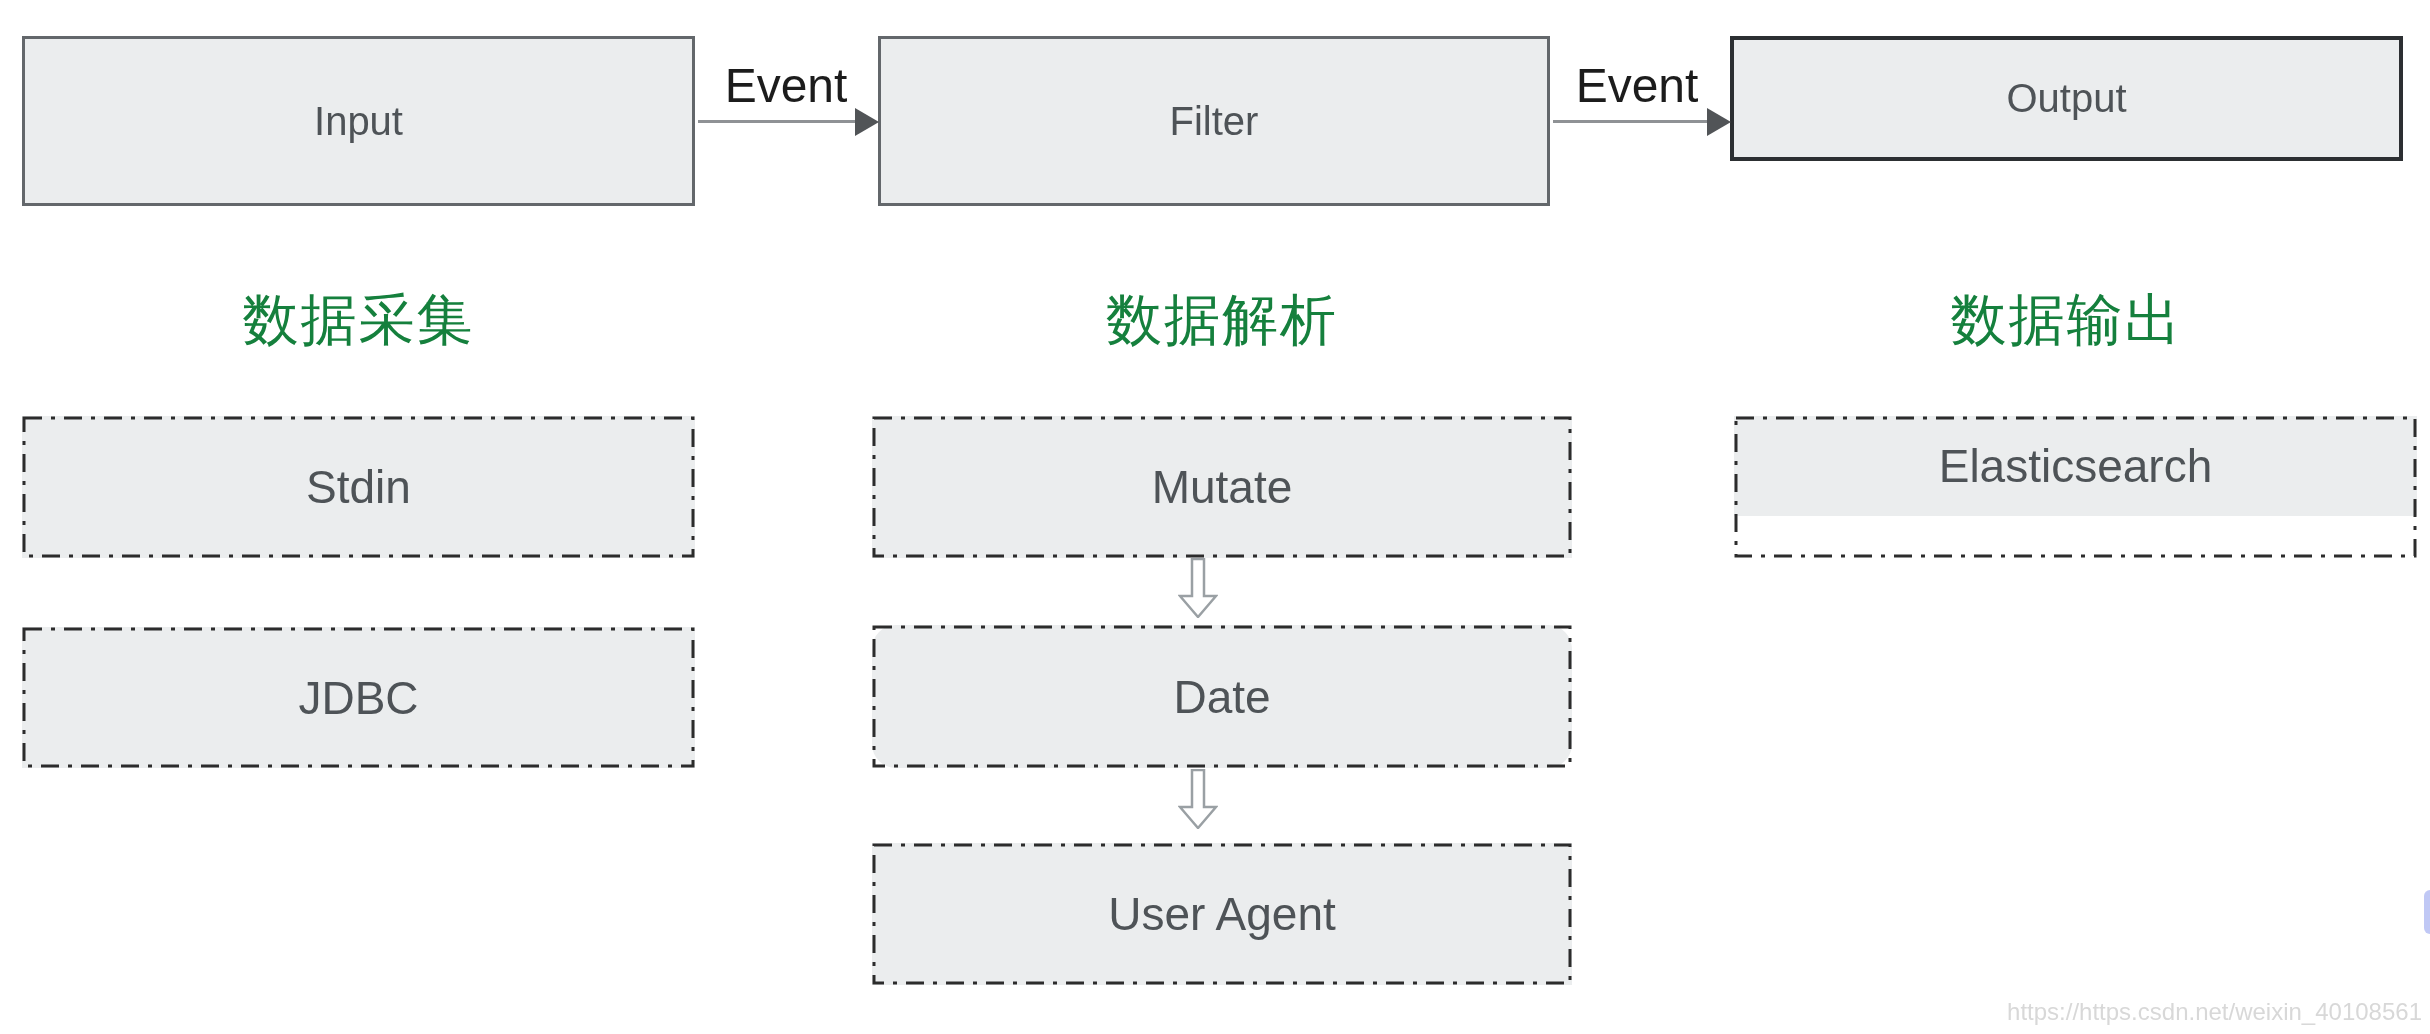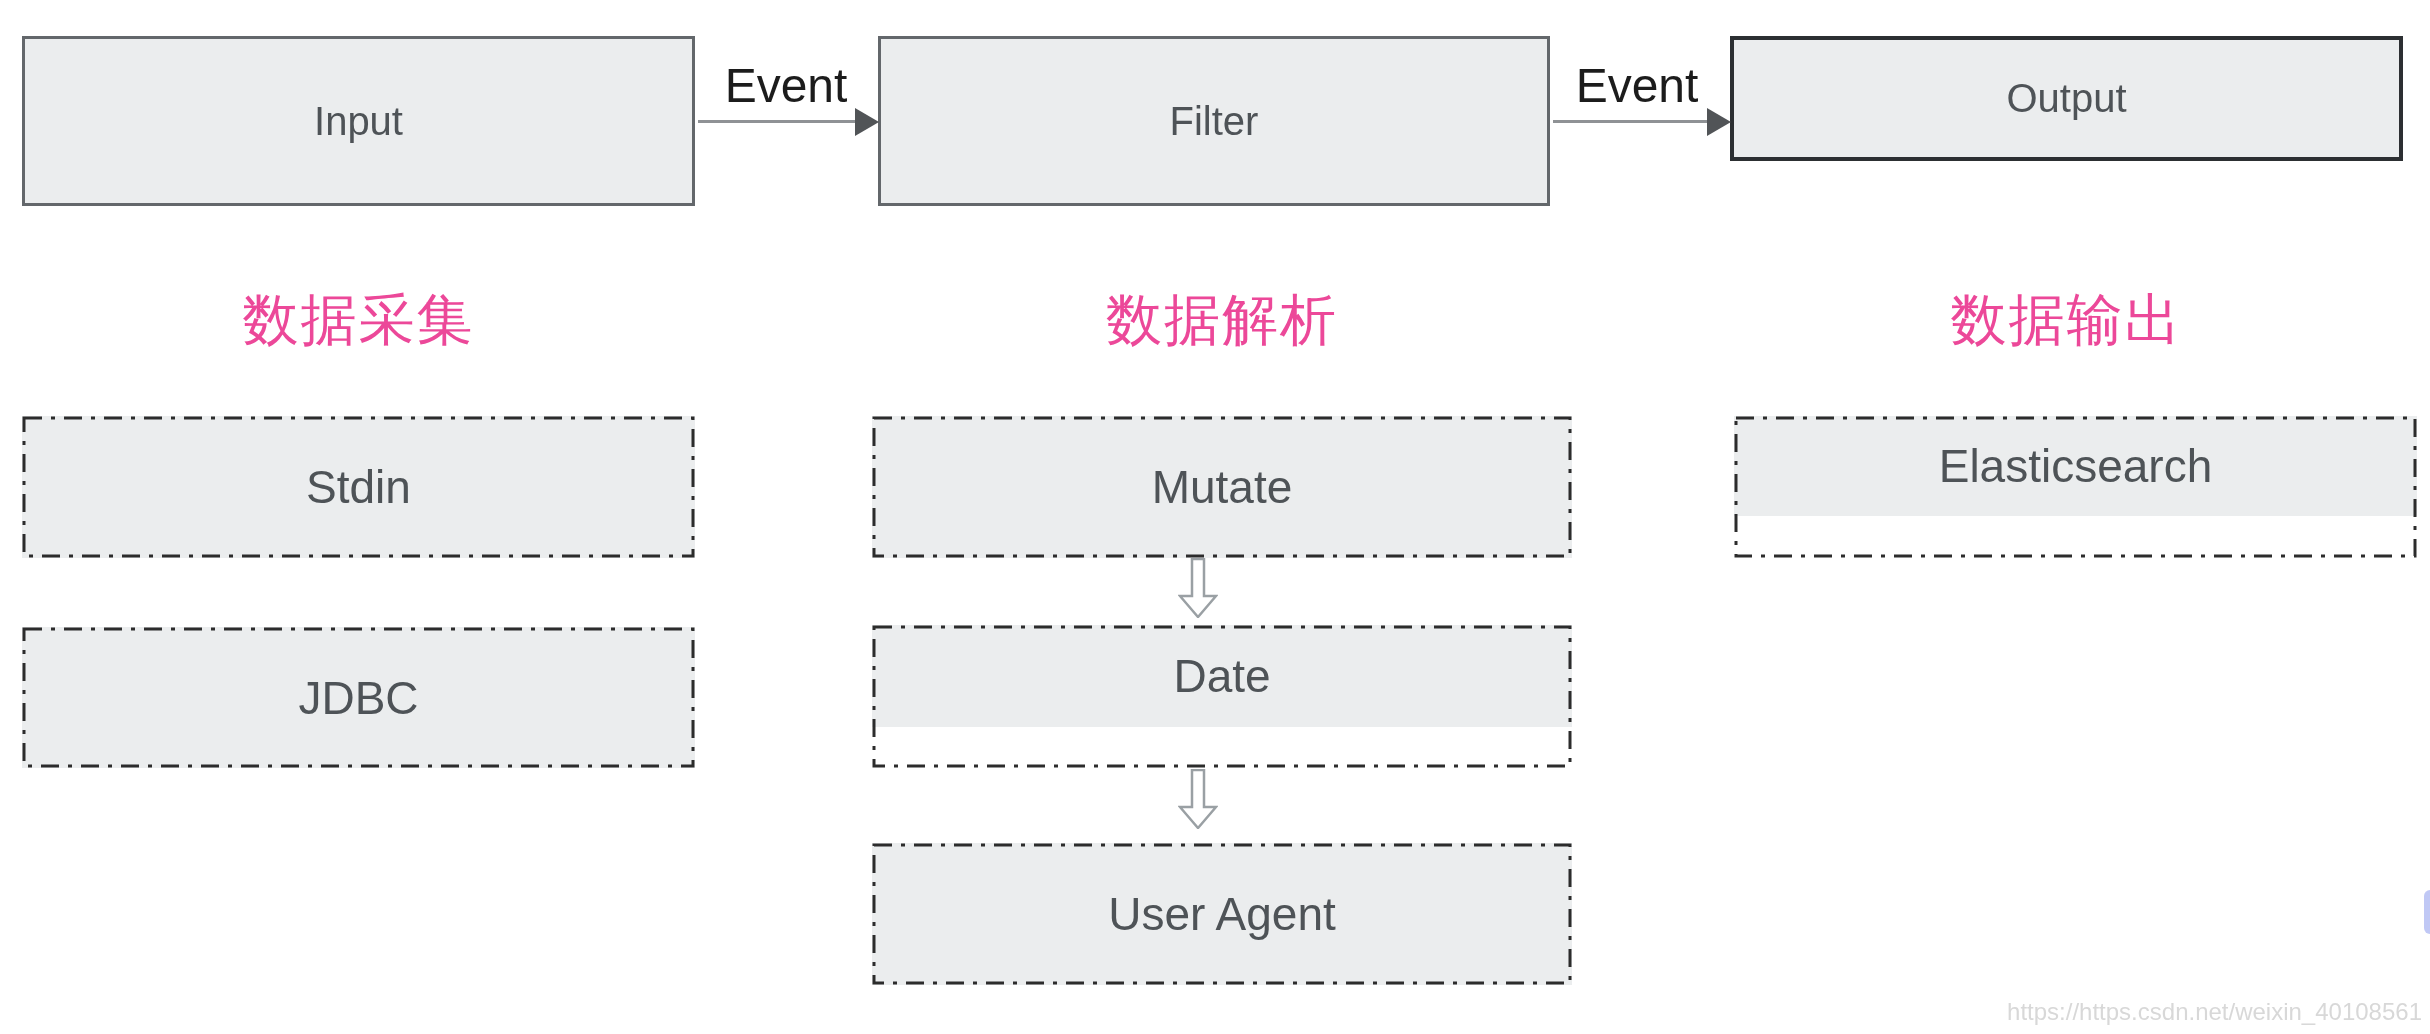--- a/index.html
+++ b/index.html
@@ -18,21 +18,21 @@
   
   .dashed-box{
     position:absolute;background:#ebedee;
     display:flex;align-items:center;justify-content:center;
     font-size:46px;color:#4e5357;
   }
   .dashed-box svg{position:absolute;left:0;top:0;}
   .dashed-box .box-label{position:relative;}
   
   .cat-label{
-    position:absolute;font-size:56px;color:#ec4899;
+    position:absolute;font-size:56px;color:#15803d;
     text-align:center;letter-spacing:2px;
   }
   
   .event-label{position:absolute;font-size:48px;color:#1c1c1c;text-align:center;width:200px;}
   .arrow-line{position:absolute;height:3px;background:#8f9295;}
   .arrow-head{
     position:absolute;width:0;height:0;
     border-top:14px solid transparent;border-bottom:14px solid transparent;
     border-left:24px solid #515457;
   }
@@ -90,21 +90,21 @@
     <svg width="700" height="142" viewBox="0 0 700 142">
       <rect x="2" y="2" width="696" height="138" fill="none" stroke="#2c2c2c" stroke-width="3" stroke-dasharray="18 9 4 9"></rect>
     </svg>
     <span class="box-label">Mutate</span>
   </div>
 
   <svg class="down-arrow" style="left:1178px;top:558px;" viewBox="0 0 40 60">
     <path d="M14,1 L26,1 L26,38 L38,38 L20,59 L2,38 L14,38 Z" fill="#ffffff" stroke="#9aa0a4" stroke-width="2.5" stroke-linejoin="miter"></path>
   </svg>
 
-  <div class="dashed-box" style="left:872px;top:625px;width:700px;height:102px;">
+  <div class="dashed-box" style="left:872px;top:625px;width:700px;height:143px;border-radius:24px;">
     <svg width="700" height="143" viewBox="0 0 700 143">
       <rect x="2" y="2" width="696" height="139" fill="none" stroke="#2c2c2c" stroke-width="3" stroke-dasharray="18 9 4 9"></rect>
     </svg>
     <span class="box-label">Date</span>
   </div>
 
   <svg class="down-arrow" style="left:1178px;top:769px;" viewBox="0 0 40 60">
     <path d="M14,1 L26,1 L26,38 L38,38 L20,59 L2,38 L14,38 Z" fill="#ffffff" stroke="#9aa0a4" stroke-width="2.5" stroke-linejoin="miter"></path>
   </svg>
 

